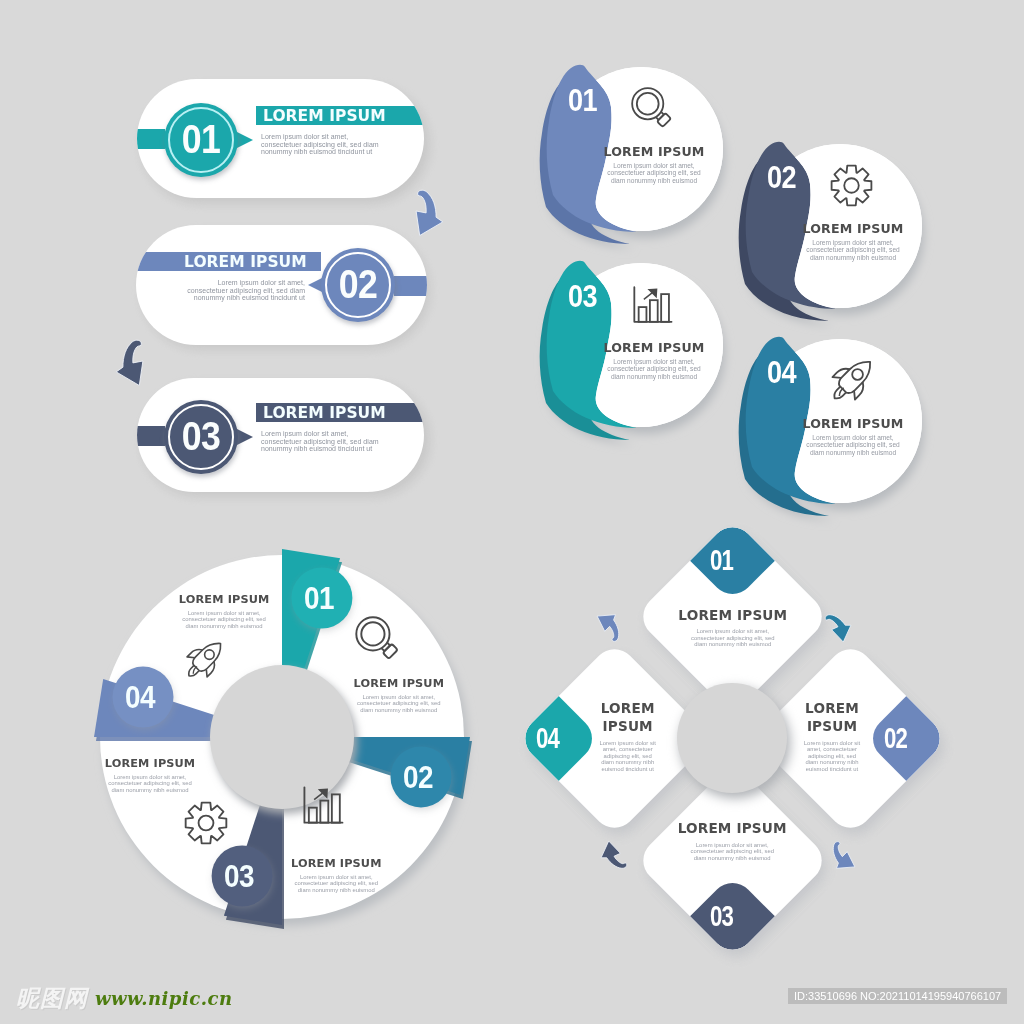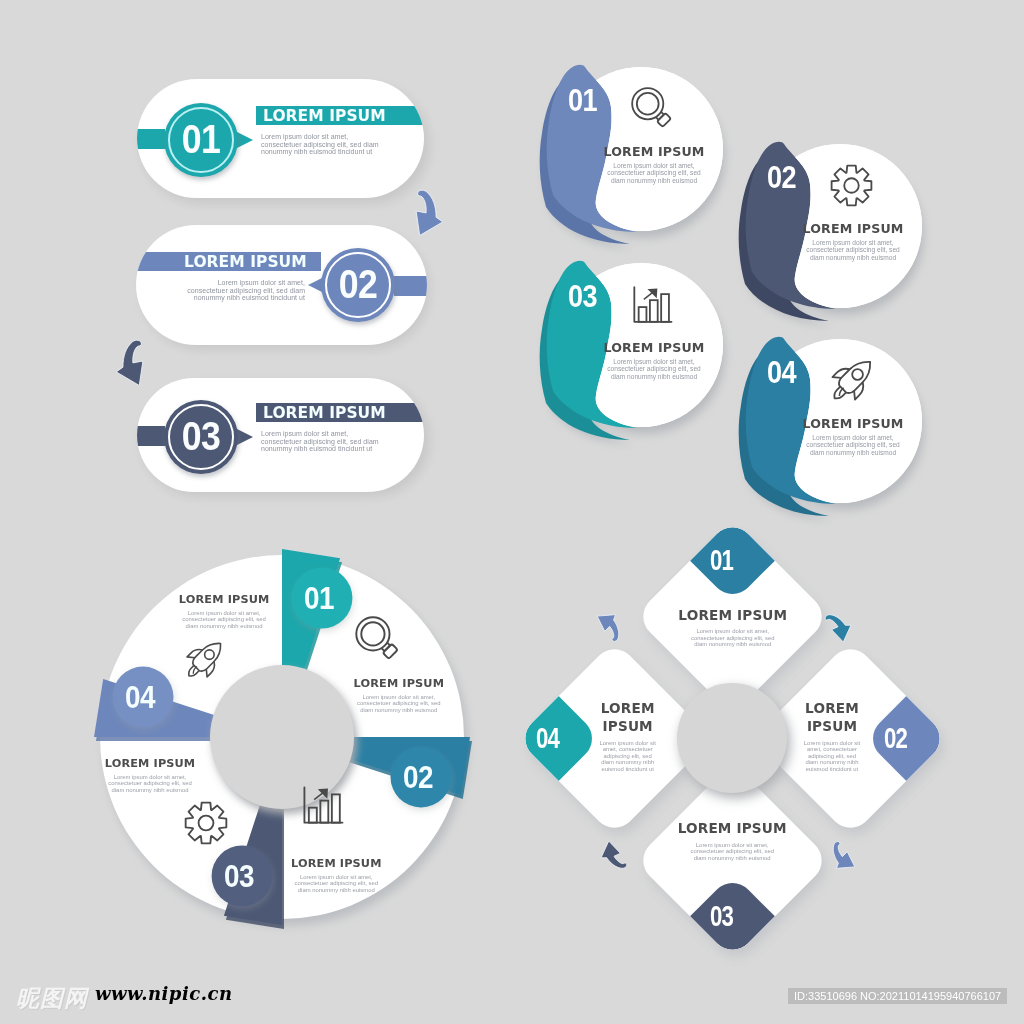--- a/index.html
+++ b/index.html
@@ -427,21 +427,21 @@
       <path d="M3.6 6.0 C3.6 2.0 9.0 0.8 12.8 4.0 C19.0 9.2 22.2 18.5 22.1 29.2 L28.8 33.9 L5.7 47.5 L2.1 23.0 L12.1 24.9 C12.6 16.6 10.5 11.6 8.2 9.0 C6.3 7.2 3.6 8.6 3.6 6.0 Z" fill="#2a7fa3" stroke="#eef2f8" stroke-width="1.1" stroke-linejoin="round"></path>
     </svg>
     <svg class="abs" width="22" height="34" viewBox="0 0 32 49" style="left:601px;top:841px;transform:rotate(145deg);transform-origin:50% 50%;">
       <path d="M3.6 6.0 C3.6 2.0 9.0 0.8 12.8 4.0 C19.0 9.2 22.2 18.5 22.1 29.2 L28.8 33.9 L5.7 47.5 L2.1 23.0 L12.1 24.9 C12.6 16.6 10.5 11.6 8.2 9.0 C6.3 7.2 3.6 8.6 3.6 6.0 Z" fill="#4c5874" stroke="#eef2f8" stroke-width="1.1" stroke-linejoin="round"></path>
     </svg>
     <svg class="abs" width="22" height="34" viewBox="0 0 32 49" style="left:829px;top:841px;transform:scaleX(-1) rotate(35deg);transform-origin:50% 50%;">
       <path d="M3.6 6.0 C3.6 2.0 9.0 0.8 12.8 4.0 C19.0 9.2 22.2 18.5 22.1 29.2 L28.8 33.9 L5.7 47.5 L2.1 23.0 L12.1 24.9 C12.6 16.6 10.5 11.6 8.2 9.0 C6.3 7.2 3.6 8.6 3.6 6.0 Z" fill="#6d87bc" stroke="#eef2f8" stroke-width="1.1" stroke-linejoin="round"></path>
     </svg>
   </div>
 
-  <div class="abs" style="left:16px;top:983px;display:flex;align-items:flex-start;gap:7px;">
+  <div class="abs" style="left:16px;top:983px;display:flex;align-items:center;gap:7px;">
     <span style="font-family:'DejaVu Sans',sans-serif;font-weight:bold;font-size:23px;color:#f2f2f2;font-style:italic;letter-spacing:1px;text-shadow:0 0 0 #cfcfcf, 1px 1px 0 #cbcbcb;color:#f4f4f4;">昵图网</span>
-    <span style="font-family:'DejaVu Serif',serif;font-weight:bold;font-style:italic;font-size:18px;color:#000000;letter-spacing:0.5px;">www.nipic.cn</span>
+    <span style="font-family:'DejaVu Serif',serif;font-weight:bold;font-style:italic;font-size:18px;color:#4d7c0f;letter-spacing:0.5px;">www.nipic.cn</span>
   </div>
   <div class="abs" style="left:788px;top:988px;background:#bcbcbc;color:#fff;font-family:'Liberation Sans',sans-serif;font-size:11px;padding:2px 6px;">
     <span>ID:33510696 NO:20211014195940766107</span>
   </div>
 
 </div>
 
 </body></html>

